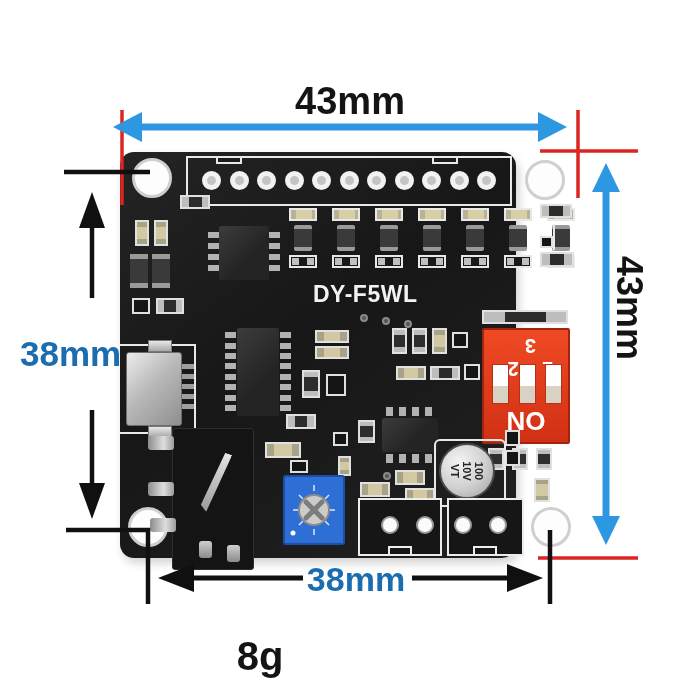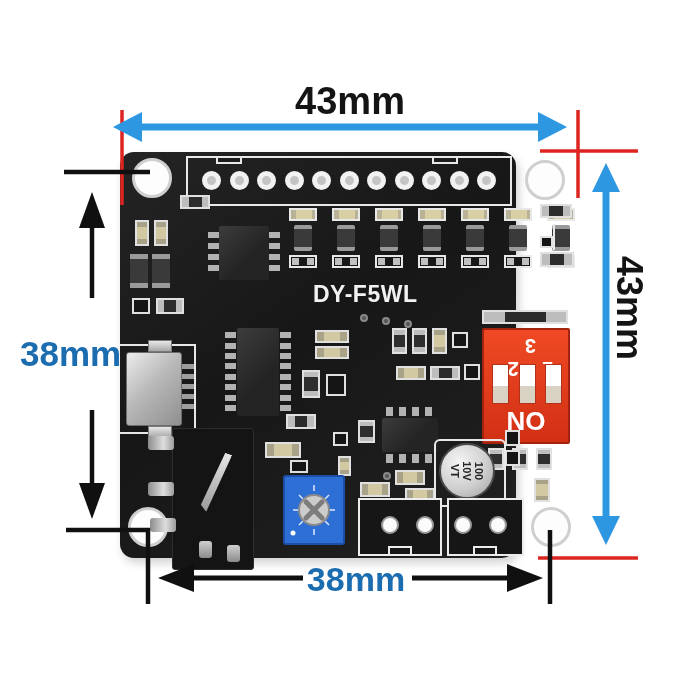--- a/index.html
+++ b/index.html
@@ -322,13 +322,14 @@
       <line x1="412" y1="578" x2="513" y2="578" stroke-width="5"></line>
       <polygon points="158,578 194,564 194,592" stroke="none"></polygon>
       <polygon points="543,578 507,564 507,592" stroke="none"></polygon>
     </g>
   </svg>
 
   <div class="dim-label" id="lbl-top">43mm</div>
   <div class="dim-label" id="lbl-right">43mm</div>
   <div class="dim-label" id="lbl-left">38mm</div>
   <div class="dim-label" id="lbl-bottom">38mm</div>
+  <div class="dim-label" id="lbl-weight">8g</div>
 </div>
 
 </body></html>

